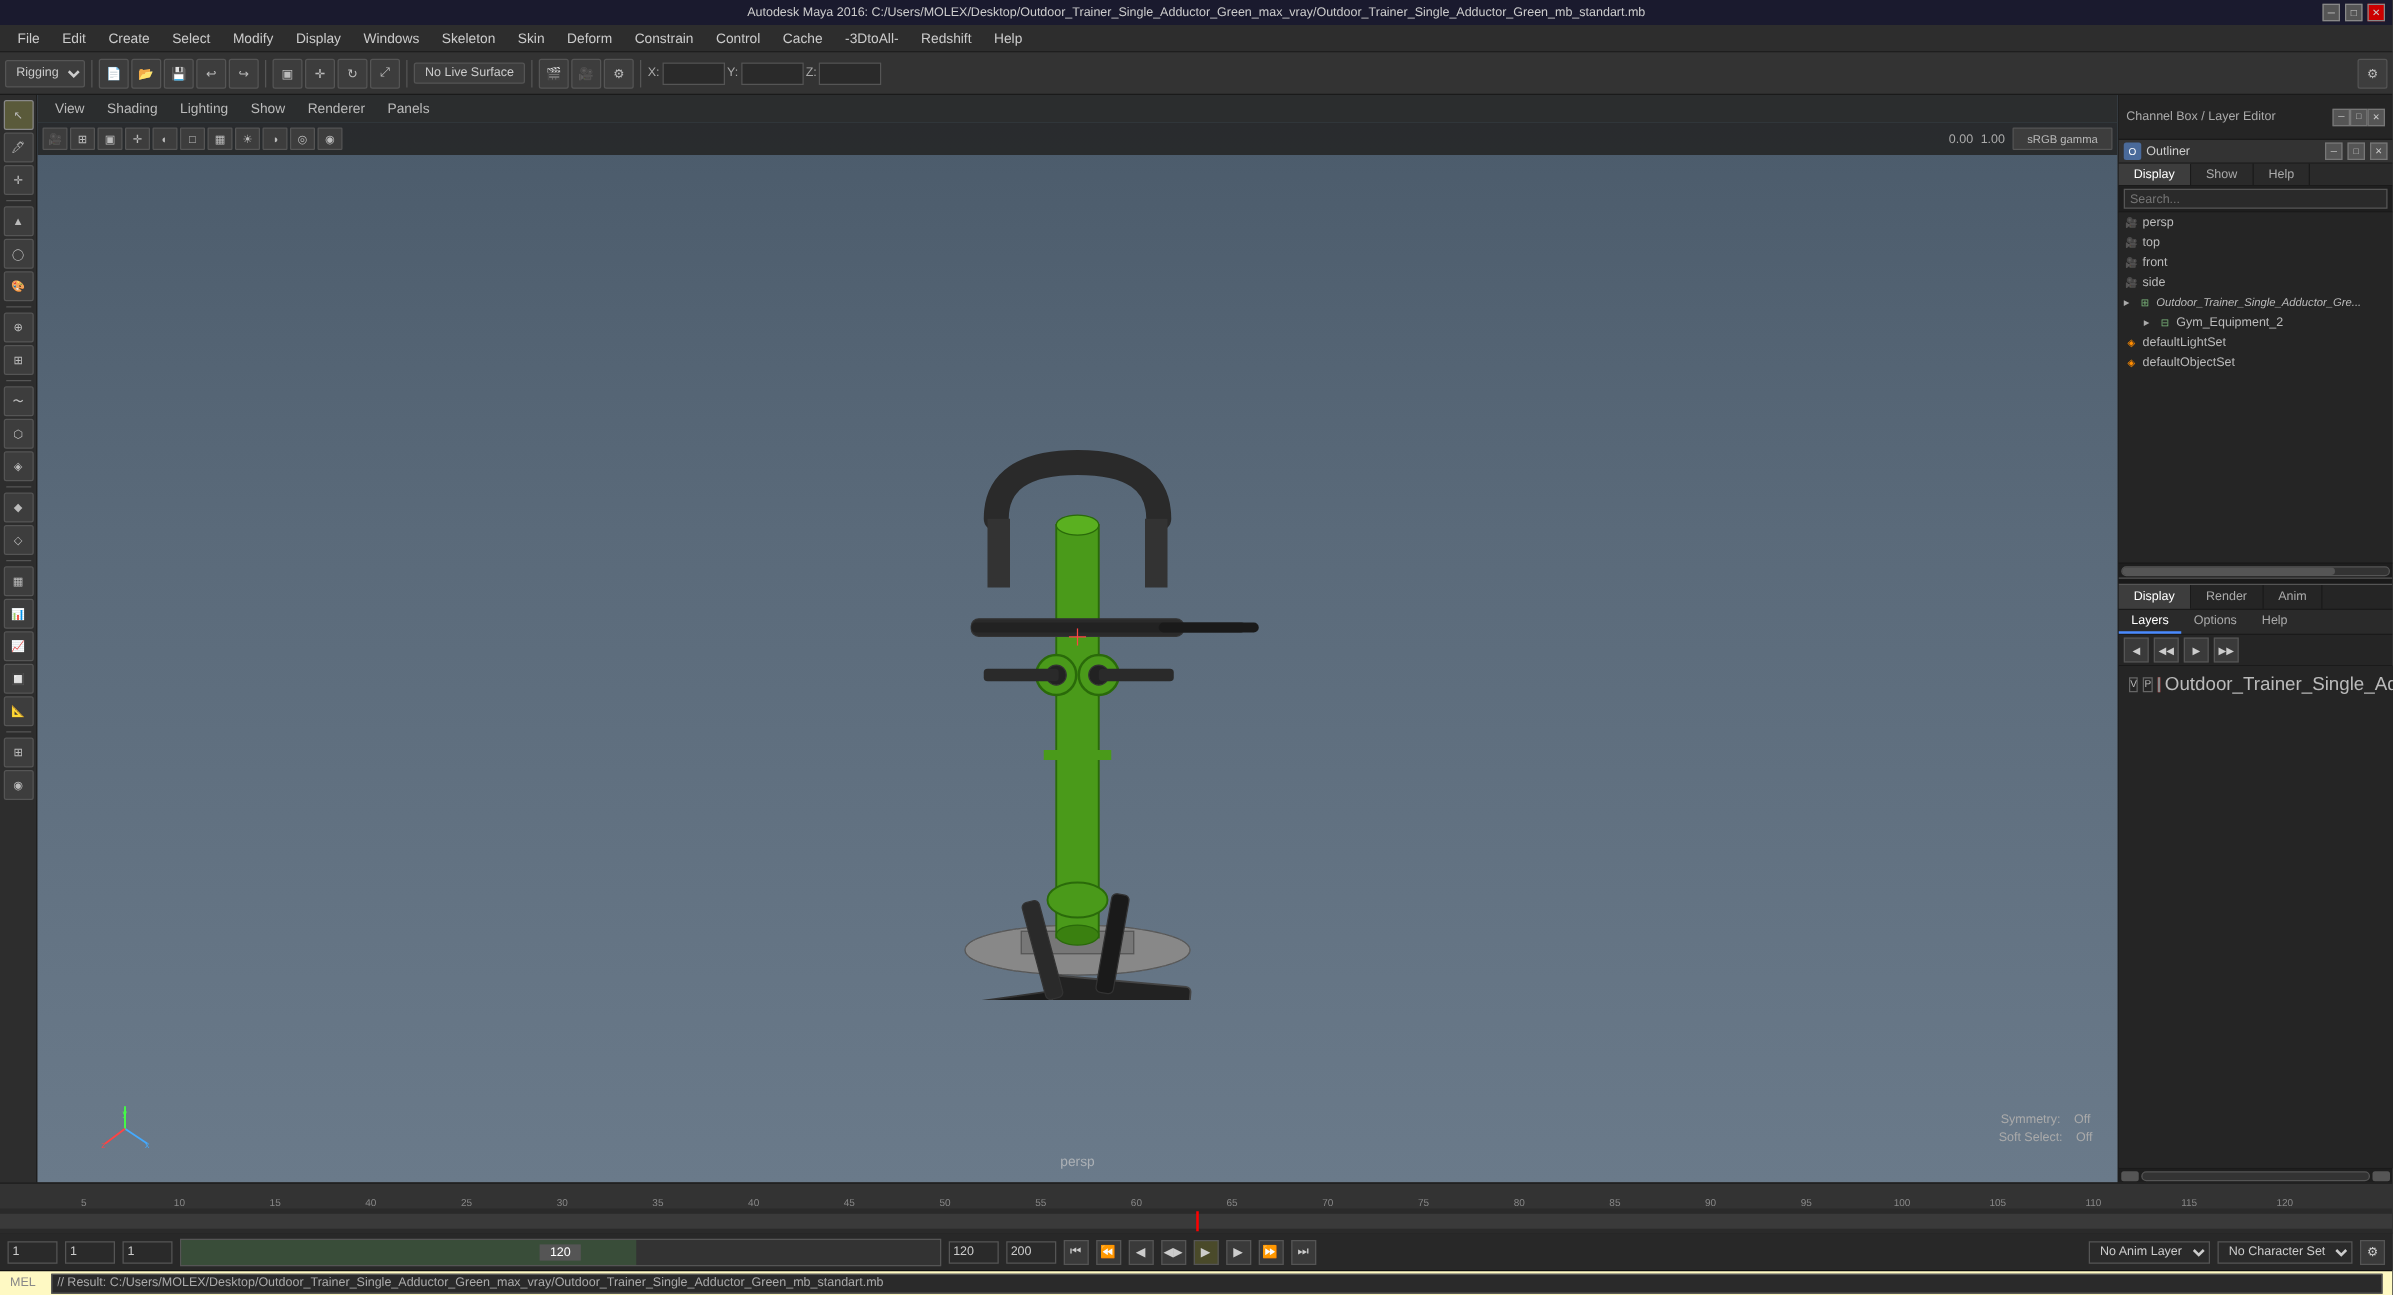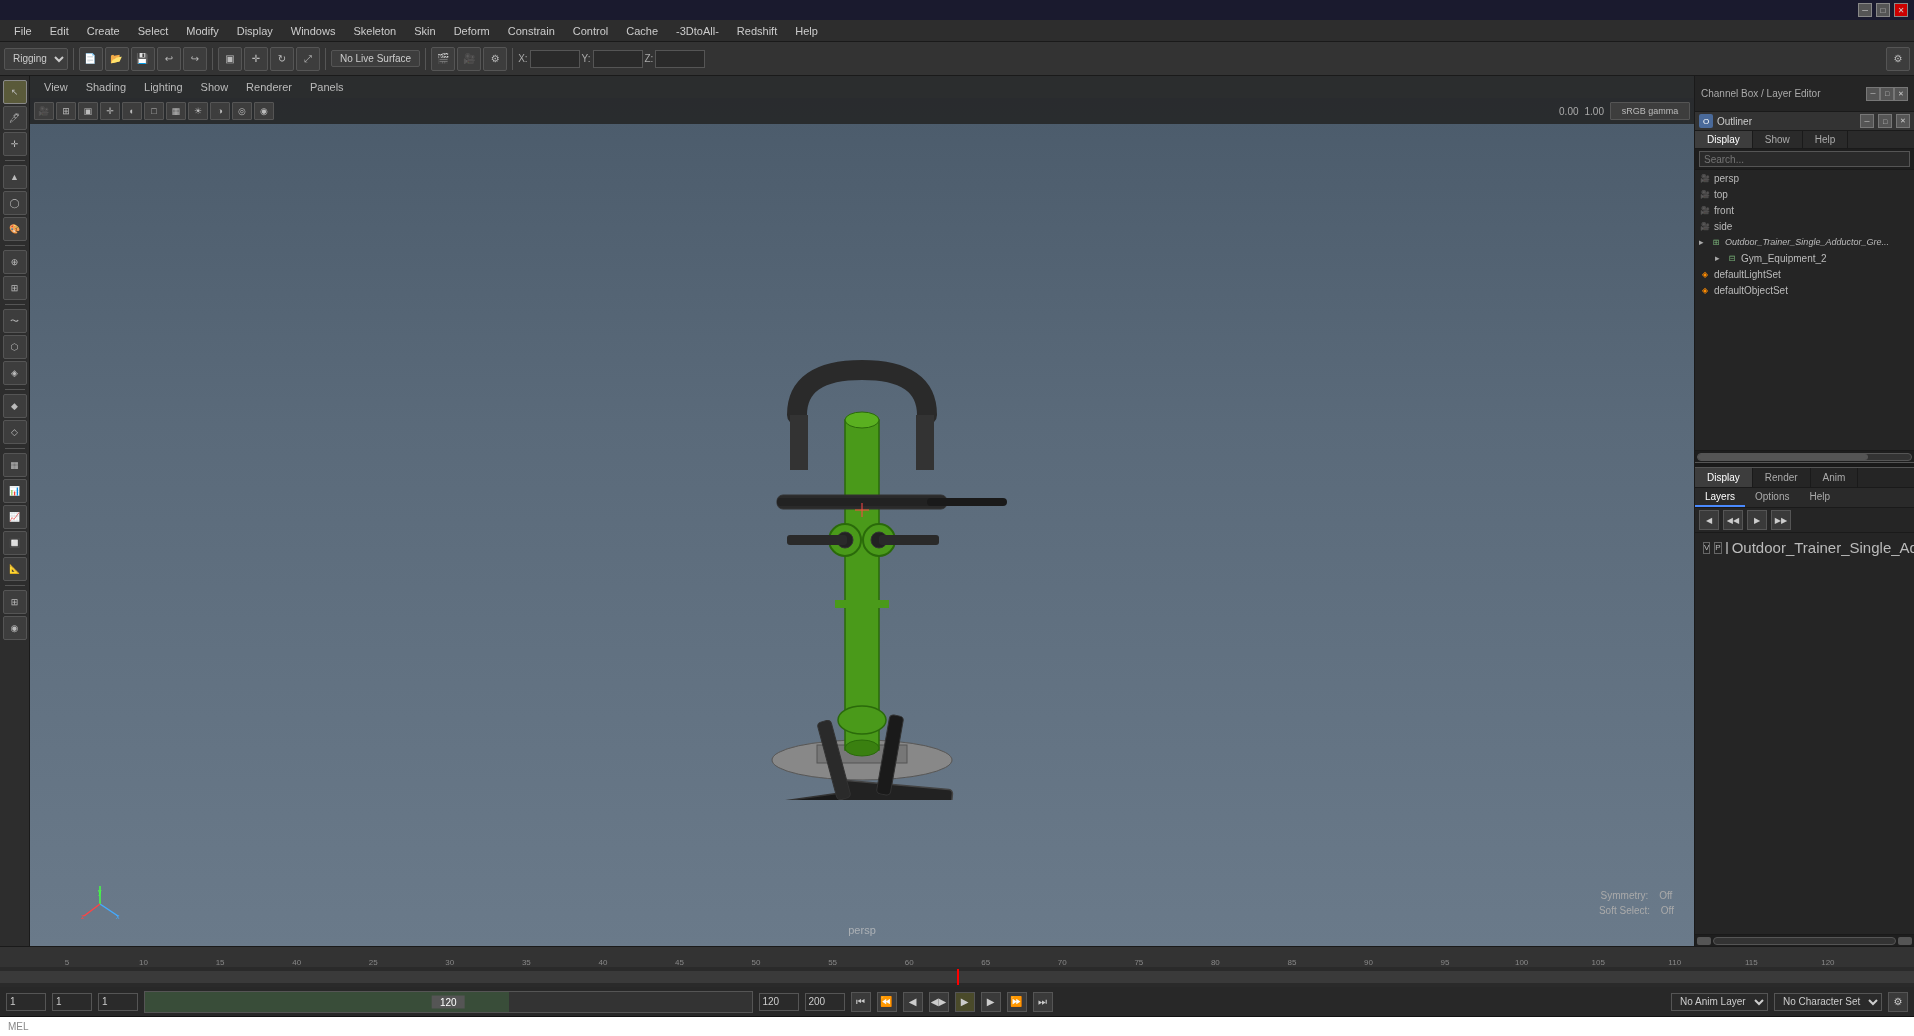--- a/index.html
+++ b/index.html
@@ -333,21 +333,21 @@
       background: #2a2a2a;
       border: 1px solid #555;
       color: #ccc;
       font-size: 10px;
       padding: 0 4px;
     }
 
     
     #status-bar {
       height: 20px;
-      background: #ffffff;
+      background: #fef9c3;
       border-top: 1px solid #111;
       display: flex;
       align-items: center;
       padding: 0 8px;
       gap: 12px;
       width: 100%;
     }
     .status-mel {
       color: #888;
       font-size: 10px;
@@ -391,20 +391,21 @@
       background: #4a6a9a;
       border-radius: 2px;
       display: flex; align-items: center; justify-content: center;
       font-size: 8px; color: #fff;
     }
   </style>
 </head>
 <body>
 
 <div id="title-bar">
+  <span class="title-text">Autodesk Maya 2016: C:/Users/MOLEX/Desktop/Outdoor_Trainer_Single_Adductor_Green_max_vray/Outdoor_Trainer_Single_Adductor_Green_mb_standart.mb</span>
   <div class="window-controls">
     <div class="win-btn">─</div>
     <div class="win-btn">□</div>
     <div class="win-btn" style="background:#c00;">✕</div>
   </div>
 </div>
 
 <div id="menu-bar">
   <span class="menu-item">File</span>
   <span class="menu-item">Edit</span>
@@ -765,13 +766,14 @@
     <option>No Anim Layer</option>
   </select>
   <select class="anim-layer-dropdown">
     <option>No Character Set</option>
   </select>
   <div class="playback-btn">⚙</div>
 </div>
 
 <div id="status-bar">
   <span class="status-mel">MEL</span>
+  <input type="text" style="flex: 1 1 0%; height: 16px; background: rgb(42, 42, 42); border: 1px solid rgb(85, 85, 85); color: rgb(170, 170, 170); font-size: 10px; padding: 0px 4px;" value="// Result: C:/Users/MOLEX/Desktop/Outdoor_Trainer_Single_Adductor_Green_max_vray/Outdoor_Trainer_Single_Adductor_Green_mb_standart.mb">
 </div>
 
 </body></html>

